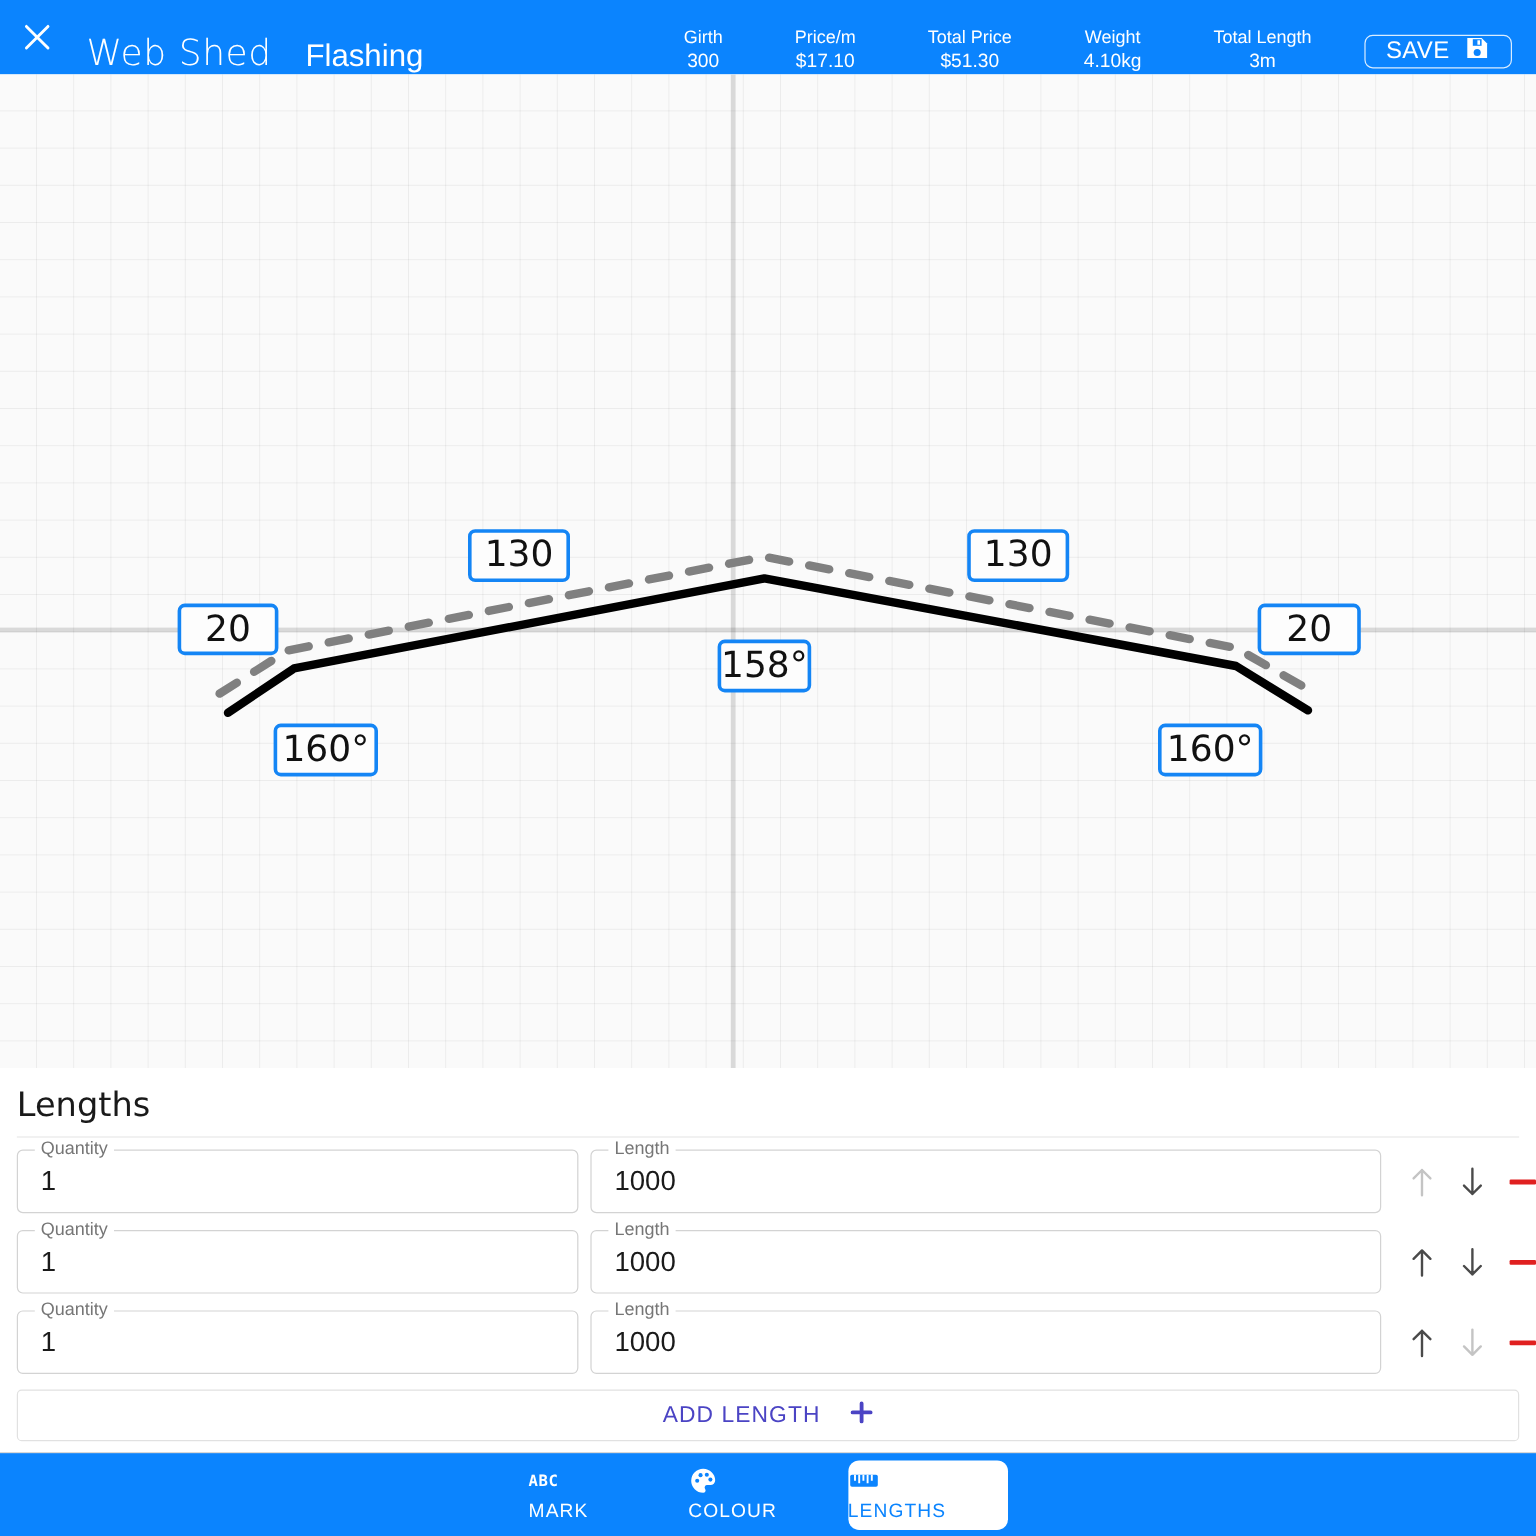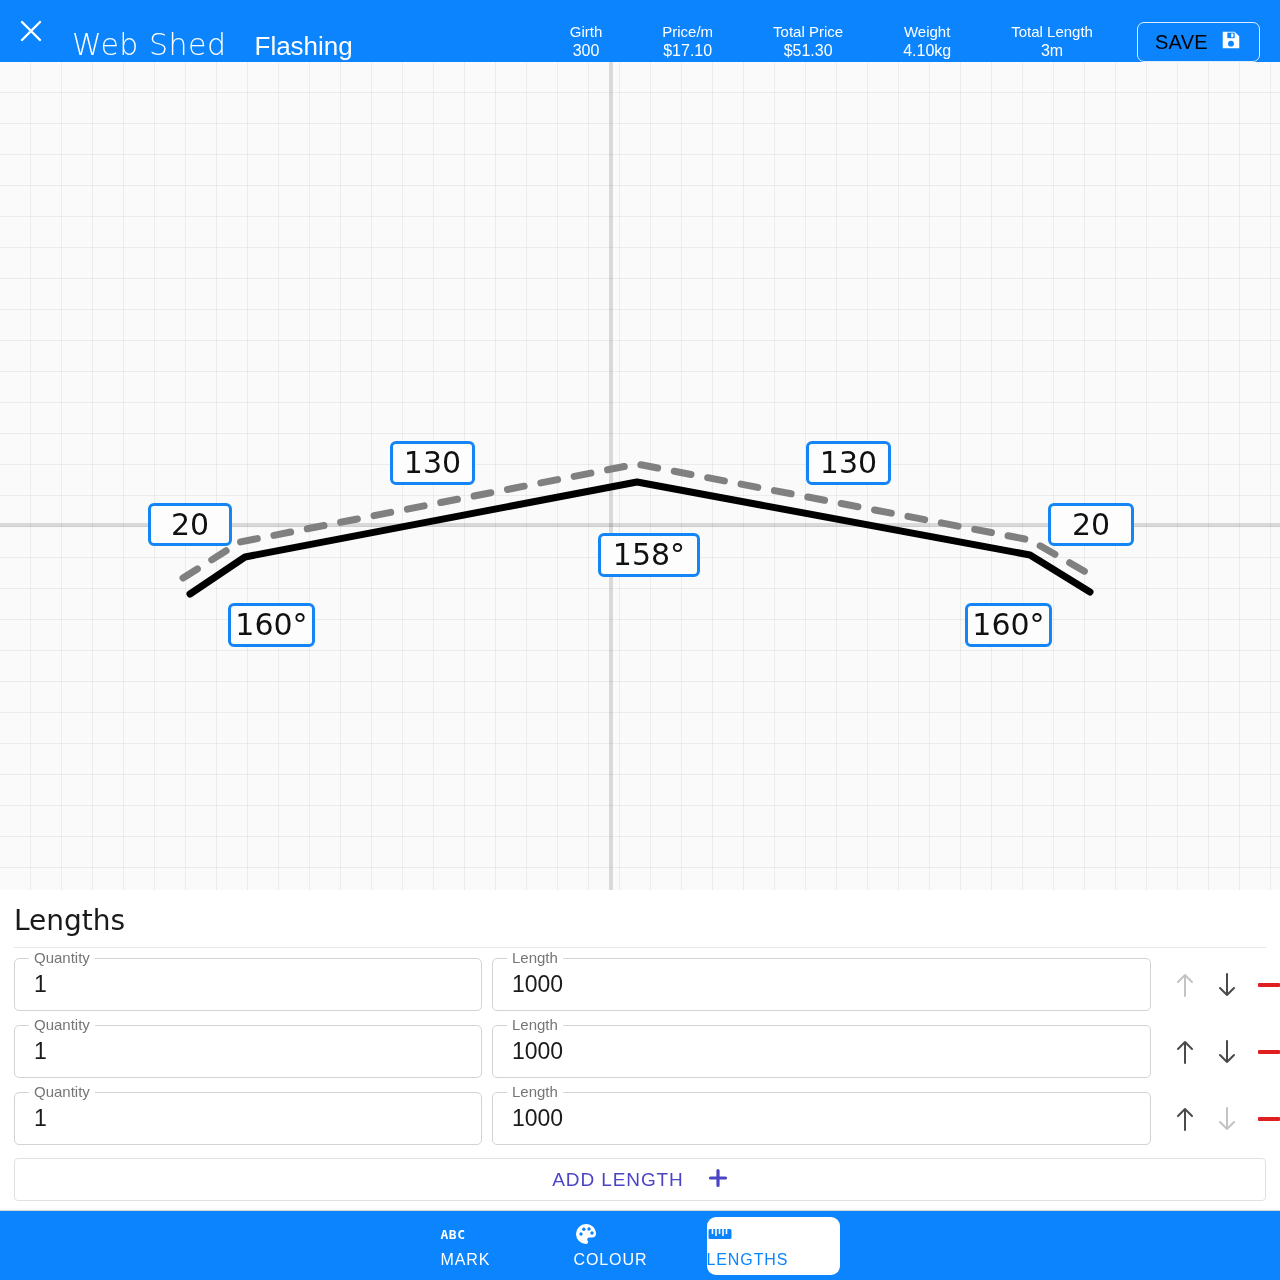--- a/index.html
+++ b/index.html
@@ -48,26 +48,26 @@
     padding: 0 30px;
     line-height: 1.25;
     white-space: nowrap;
   }
   .stat .k { font-size: 15px; font-weight: 400; display: block; }
   .stat .v { font-size: 16px; font-weight: 400; display: block; }
   .save-btn {
     display: flex; align-items: center; gap: 12px;
     border: 1px solid rgba(255,255,255,0.85);
     border-radius: 7px;
-    height: 40px;
+    height: 28px;
     padding: 0 17px;
     margin-right: 20px; margin-left: 14px;
     cursor: pointer;
     background: transparent;
-    color: #000000;
+    color: #ffffff;
   }
   .save-btn .lbl { font-size: 20px; font-weight: 400; letter-spacing: 0.3px; }
 
   
   .canvas {
     position: absolute;
     top: 62px; left: 0;
     width: 1280px; height: 828px;
     background-color: #fafafa;
     background-image:
@@ -280,21 +280,21 @@
       <polyline id="offset-line" fill="none" stroke="#808080" stroke-width="7" stroke-linecap="round" stroke-linejoin="round" stroke-dasharray="17 17" points="183,516 240,480 637,402 1030,478 1098,517"></polyline>
       <polyline id="profile-line" fill="none" stroke="#000000" stroke-width="7" stroke-linecap="round" stroke-linejoin="round" points="190,532 245,495 637,420 1030,493 1090,530"></polyline>
     </svg>
 
     <div class="tag" style="left: 148px; top: 441px; width: 84px; height: 43px; border-color: rgb(20, 133, 245);">
       <span>20</span>
     </div>
     <div class="tag" style="left: 390px; top: 379px; width: 85px; height: 44px; border-color: rgb(20, 133, 245);">
       <span>130</span>
     </div>
-    <div class="tag" style="left: 598px; top: 471px; width: 102px; height: 44px; border-color: rgb(20, 133, 245);">
+    <div class="tag" style="left: 598px; top: 471px; width: 78px; height: 44px; border-color: rgb(20, 133, 245);">
       <span>158°</span>
     </div>
     <div class="tag" style="left: 806px; top: 379px; width: 85px; height: 44px; border-color: rgb(20, 133, 245);">
       <span>130</span>
     </div>
     <div class="tag" style="left: 1048px; top: 441px; width: 86px; height: 43px; border-color: rgb(20, 133, 245);">
       <span>20</span>
     </div>
     <div class="tag" style="left: 228px; top: 541px; width: 87px; height: 44px; border-color: rgb(20, 133, 245);">
       <span>160°</span>

